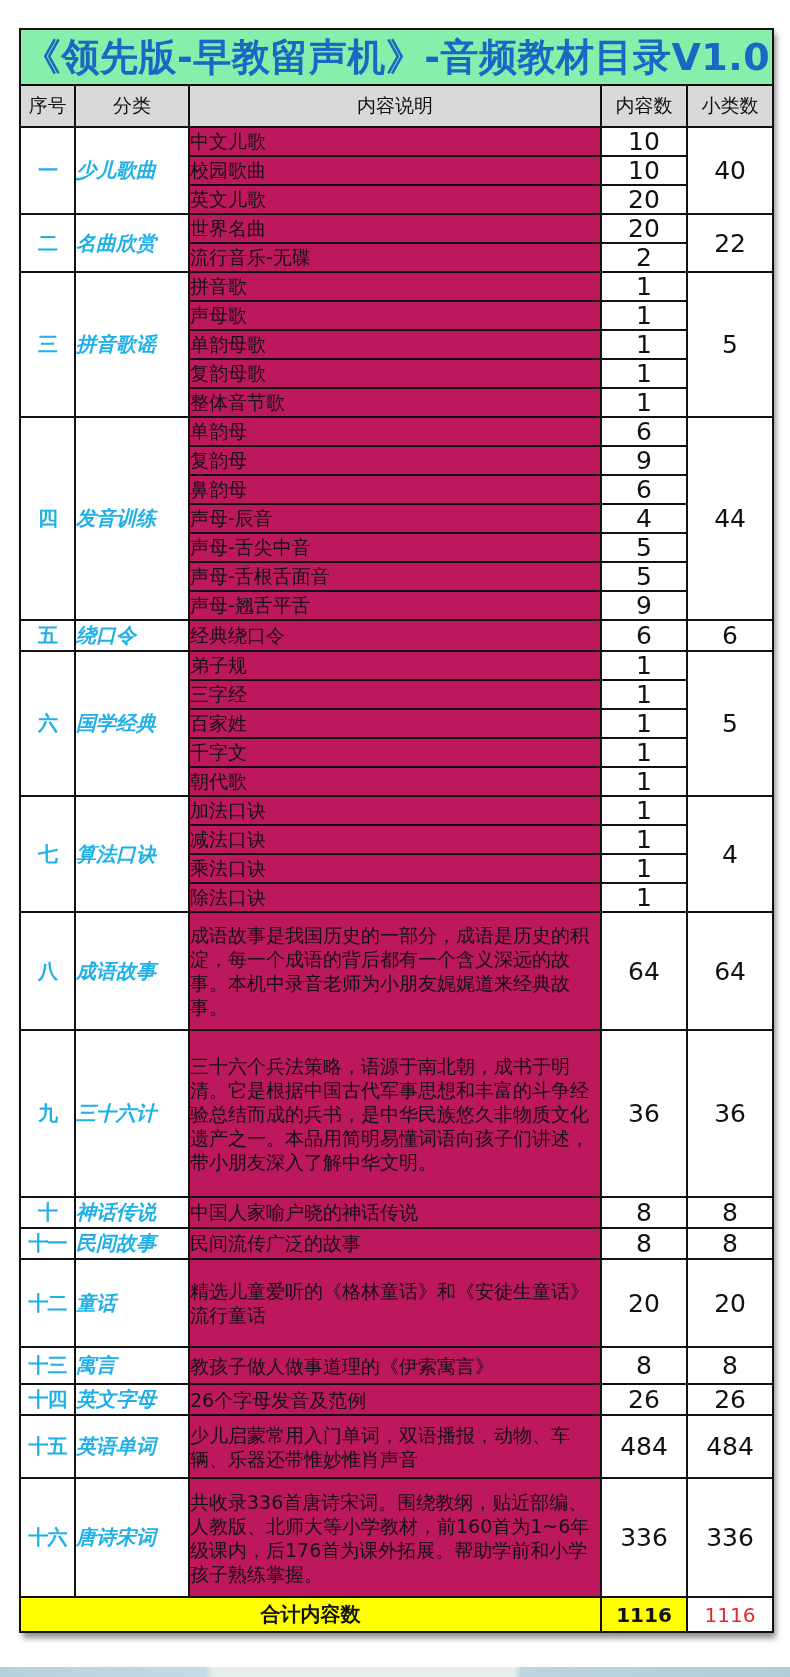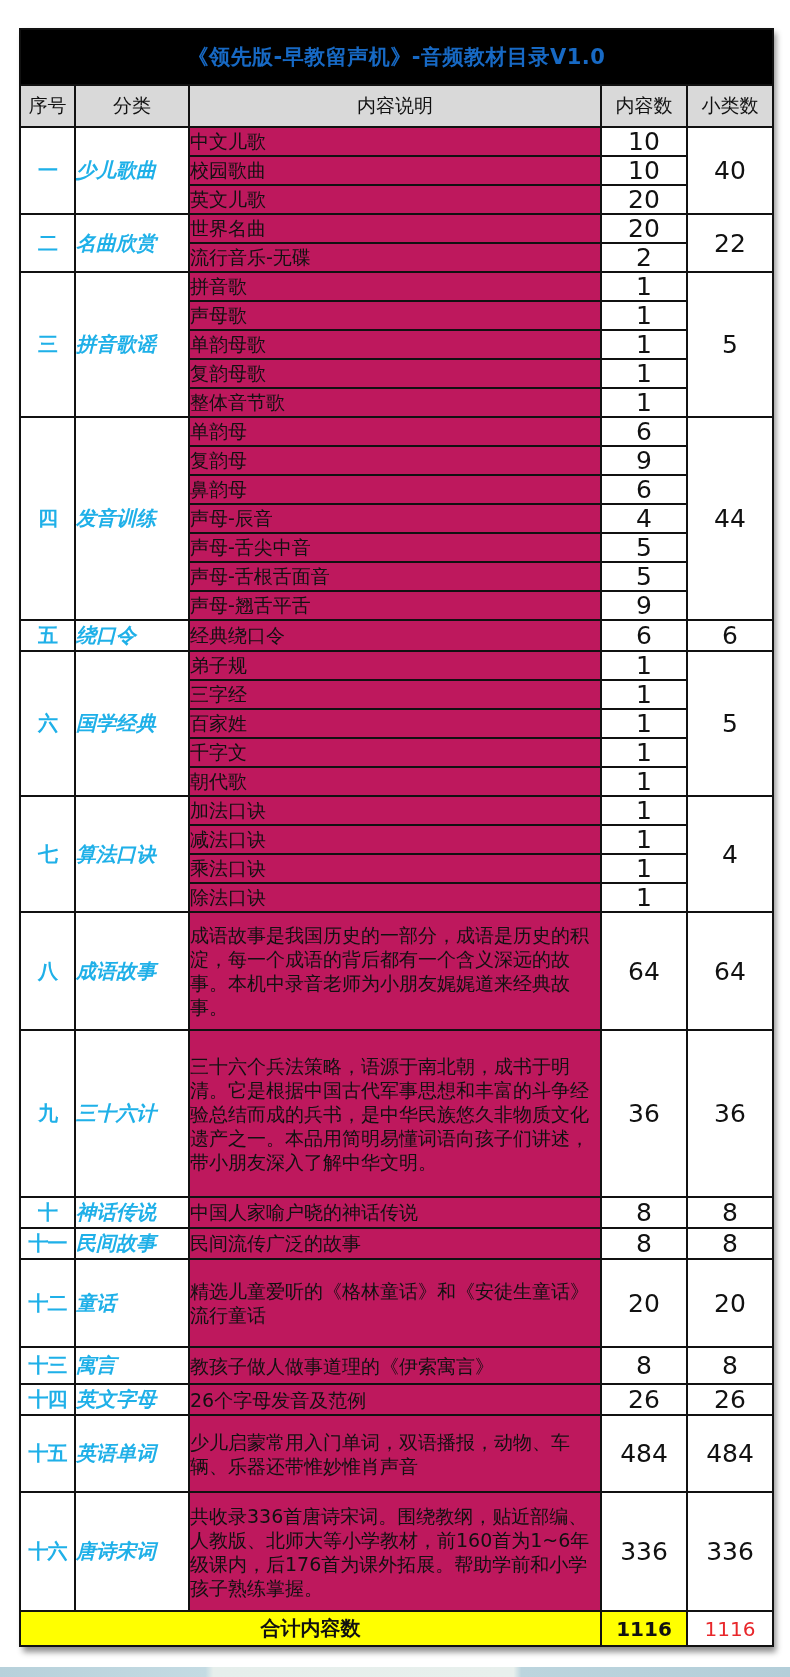--- a/index.html
+++ b/index.html
@@ -18,22 +18,22 @@
   table.catalog td, table.catalog th {
     border:2px solid #111; padding:0; overflow:hidden;
   }
   col.c-idx { width:55px; }
   col.c-cat { width:114px; }
   col.c-desc { width:412px; }
   col.c-cnt { width:86px; }
   col.c-sub { width:86px; }
 
   .title-row td {
-    height:54px; background:#000000; color:#1769c4; text-align:center;
-    font-size:21px; font-weight:bold; letter-spacing:0.5px;
+    height:54px; background:#86efac; color:#1769c4; text-align:center;
+    font-size:38px; font-weight:bold; letter-spacing:0.5px;
   }
   .head-row th {
     height:40px; background:#d9d9d9; color:#111; font-weight:normal; font-size:19px; text-align:center;
   }
   td.idx, td.cat {
     color:#1fb0e8; font-weight:bold; font-size:20px; background:#fff;
   }
   td.idx { text-align:center; white-space:nowrap; letter-spacing:-1px; }
   td.cat { text-align:left; padding-left:4px; white-space:nowrap;font-style:italic; }
   td.desc {
@@ -261,21 +261,21 @@
       </tr>
 
       <tr style="height:31px">
         <td class="idx">十四</td>
         <td class="cat">英文字母</td>
         <td class="desc">26个字母发音及范例</td>
         <td class="num">26</td>
         <td class="sub">26</td>
       </tr>
 
-      <tr style="height:77px">
+      <tr style="height:63px">
         <td class="idx">十五</td>
         <td class="cat">英语单词</td>
         <td class="desc">少儿启蒙常用入门单词，双语播报，动物、车辆、乐器还带惟妙惟肖声音</td>
         <td class="num">484</td>
         <td class="sub">484</td>
       </tr>
 
       <tr style="height:119px">
         <td class="idx">十六</td>
         <td class="cat">唐诗宋词</td>

